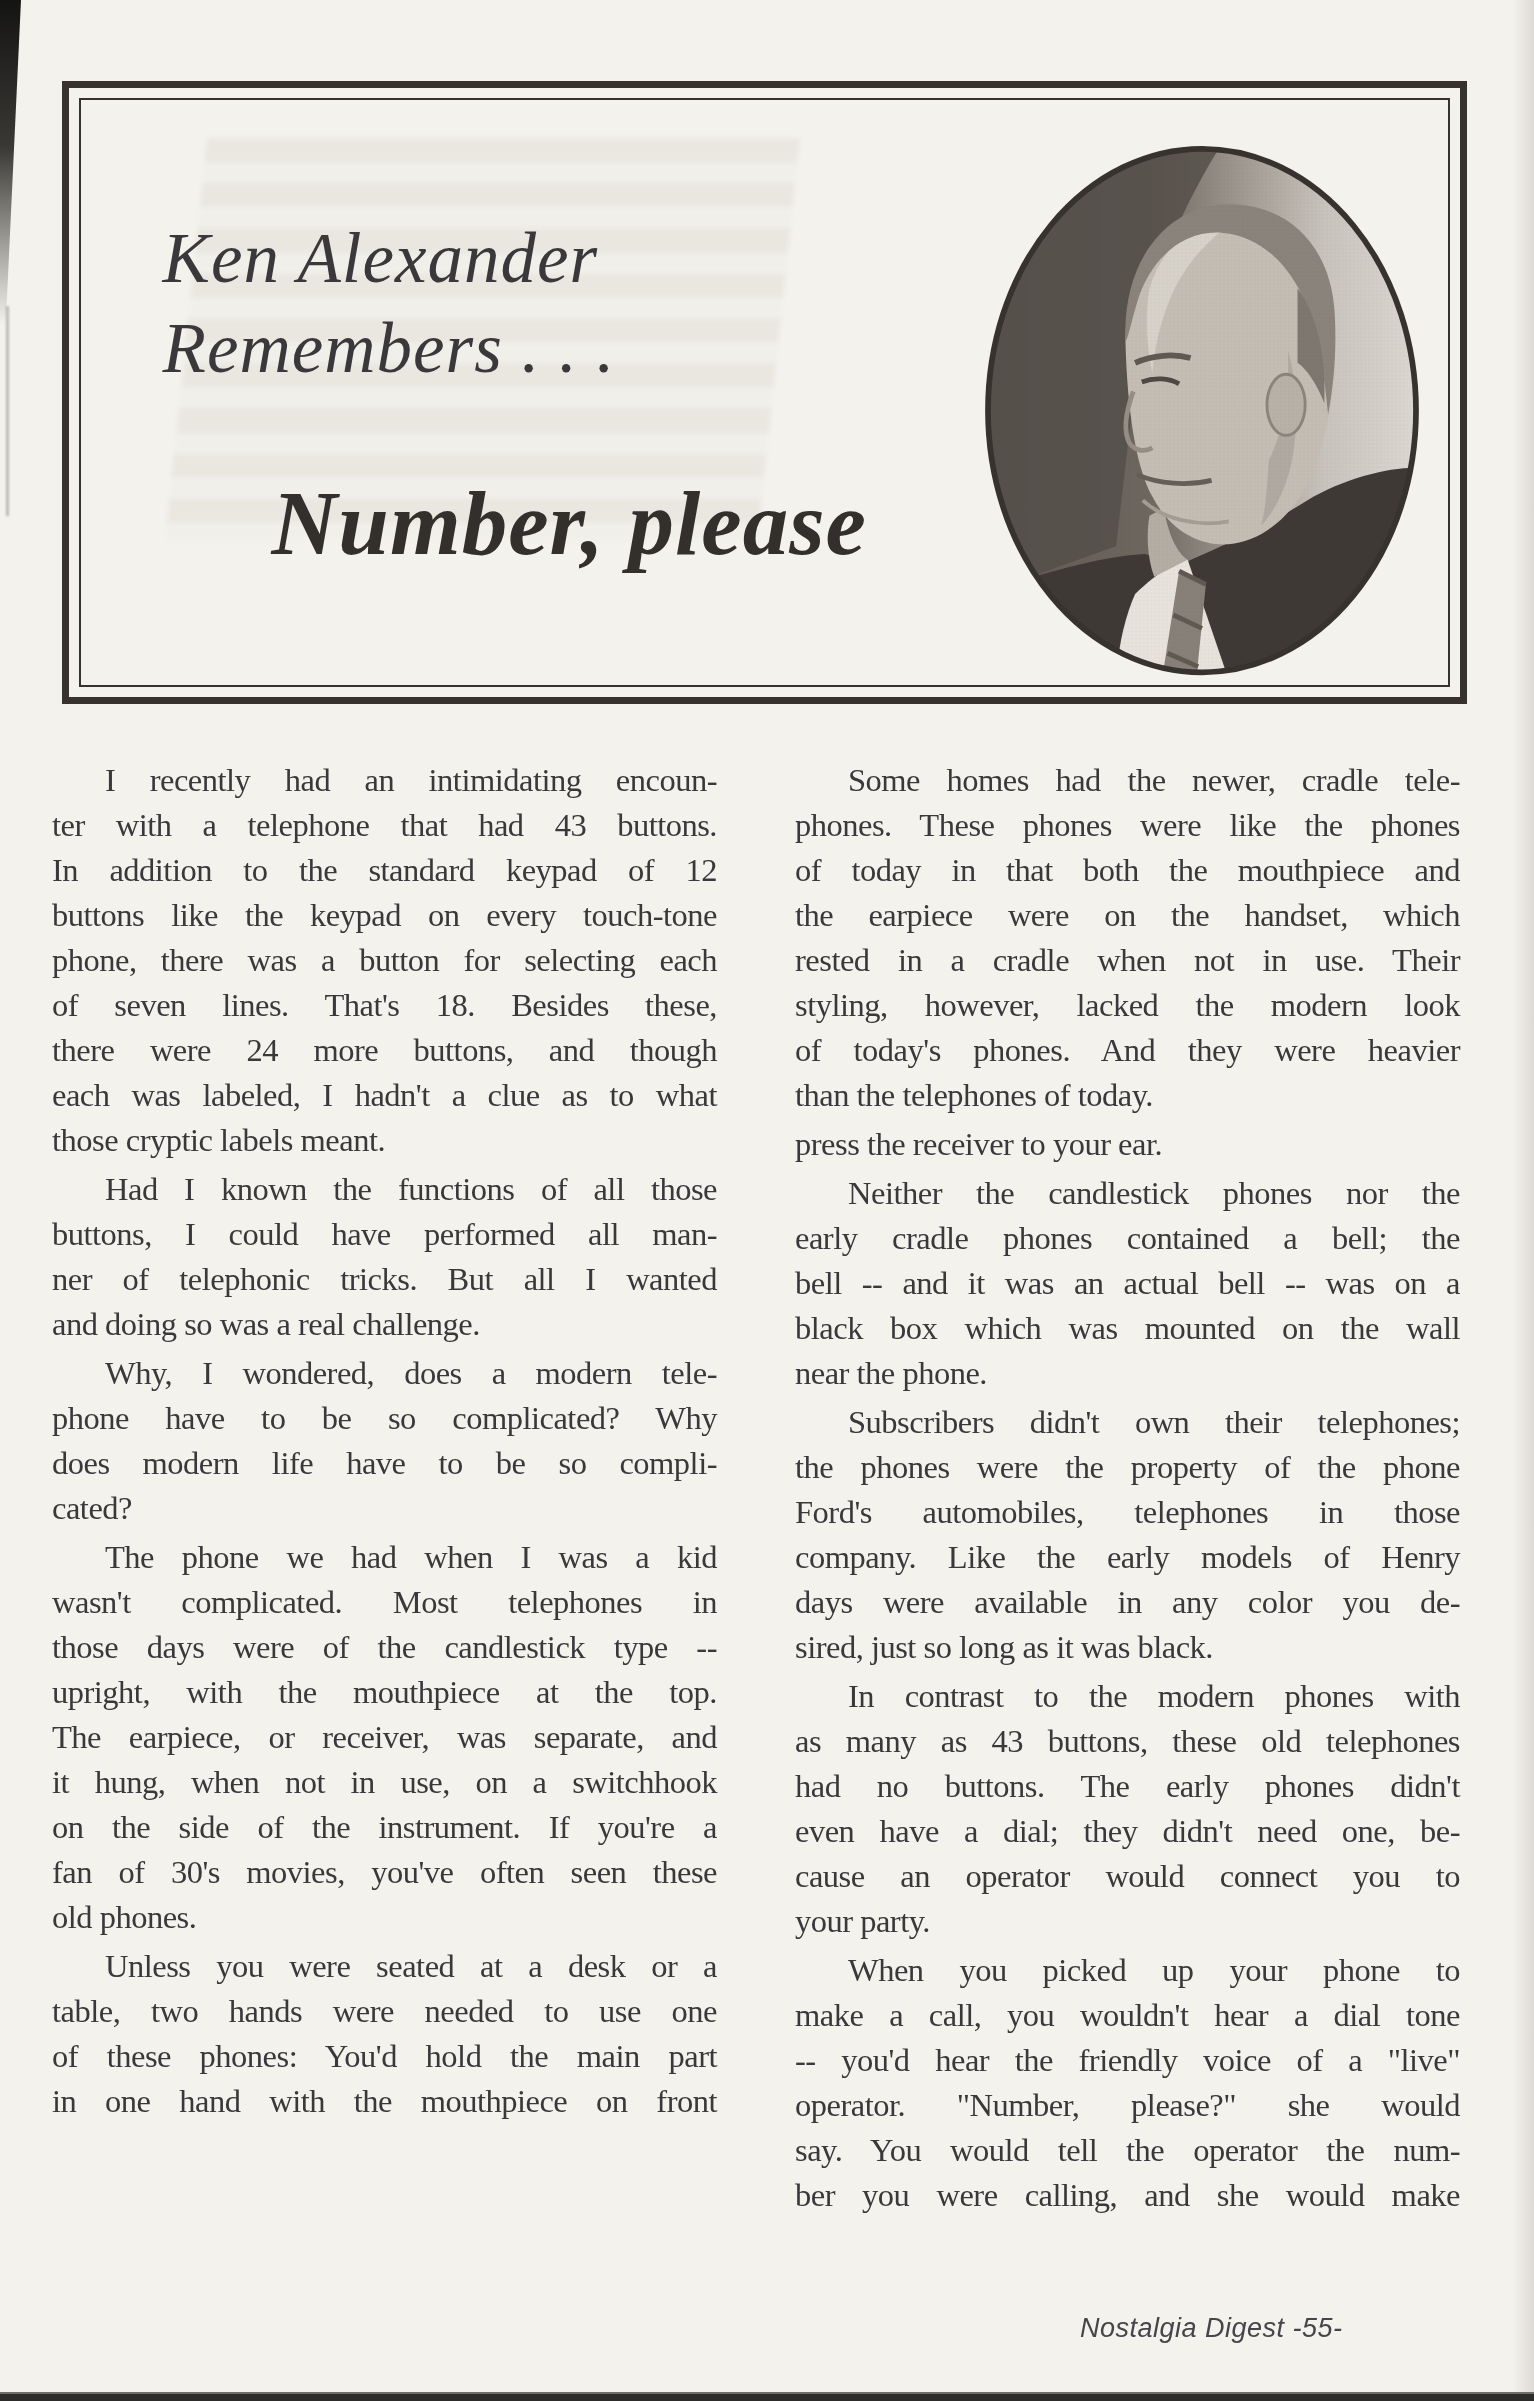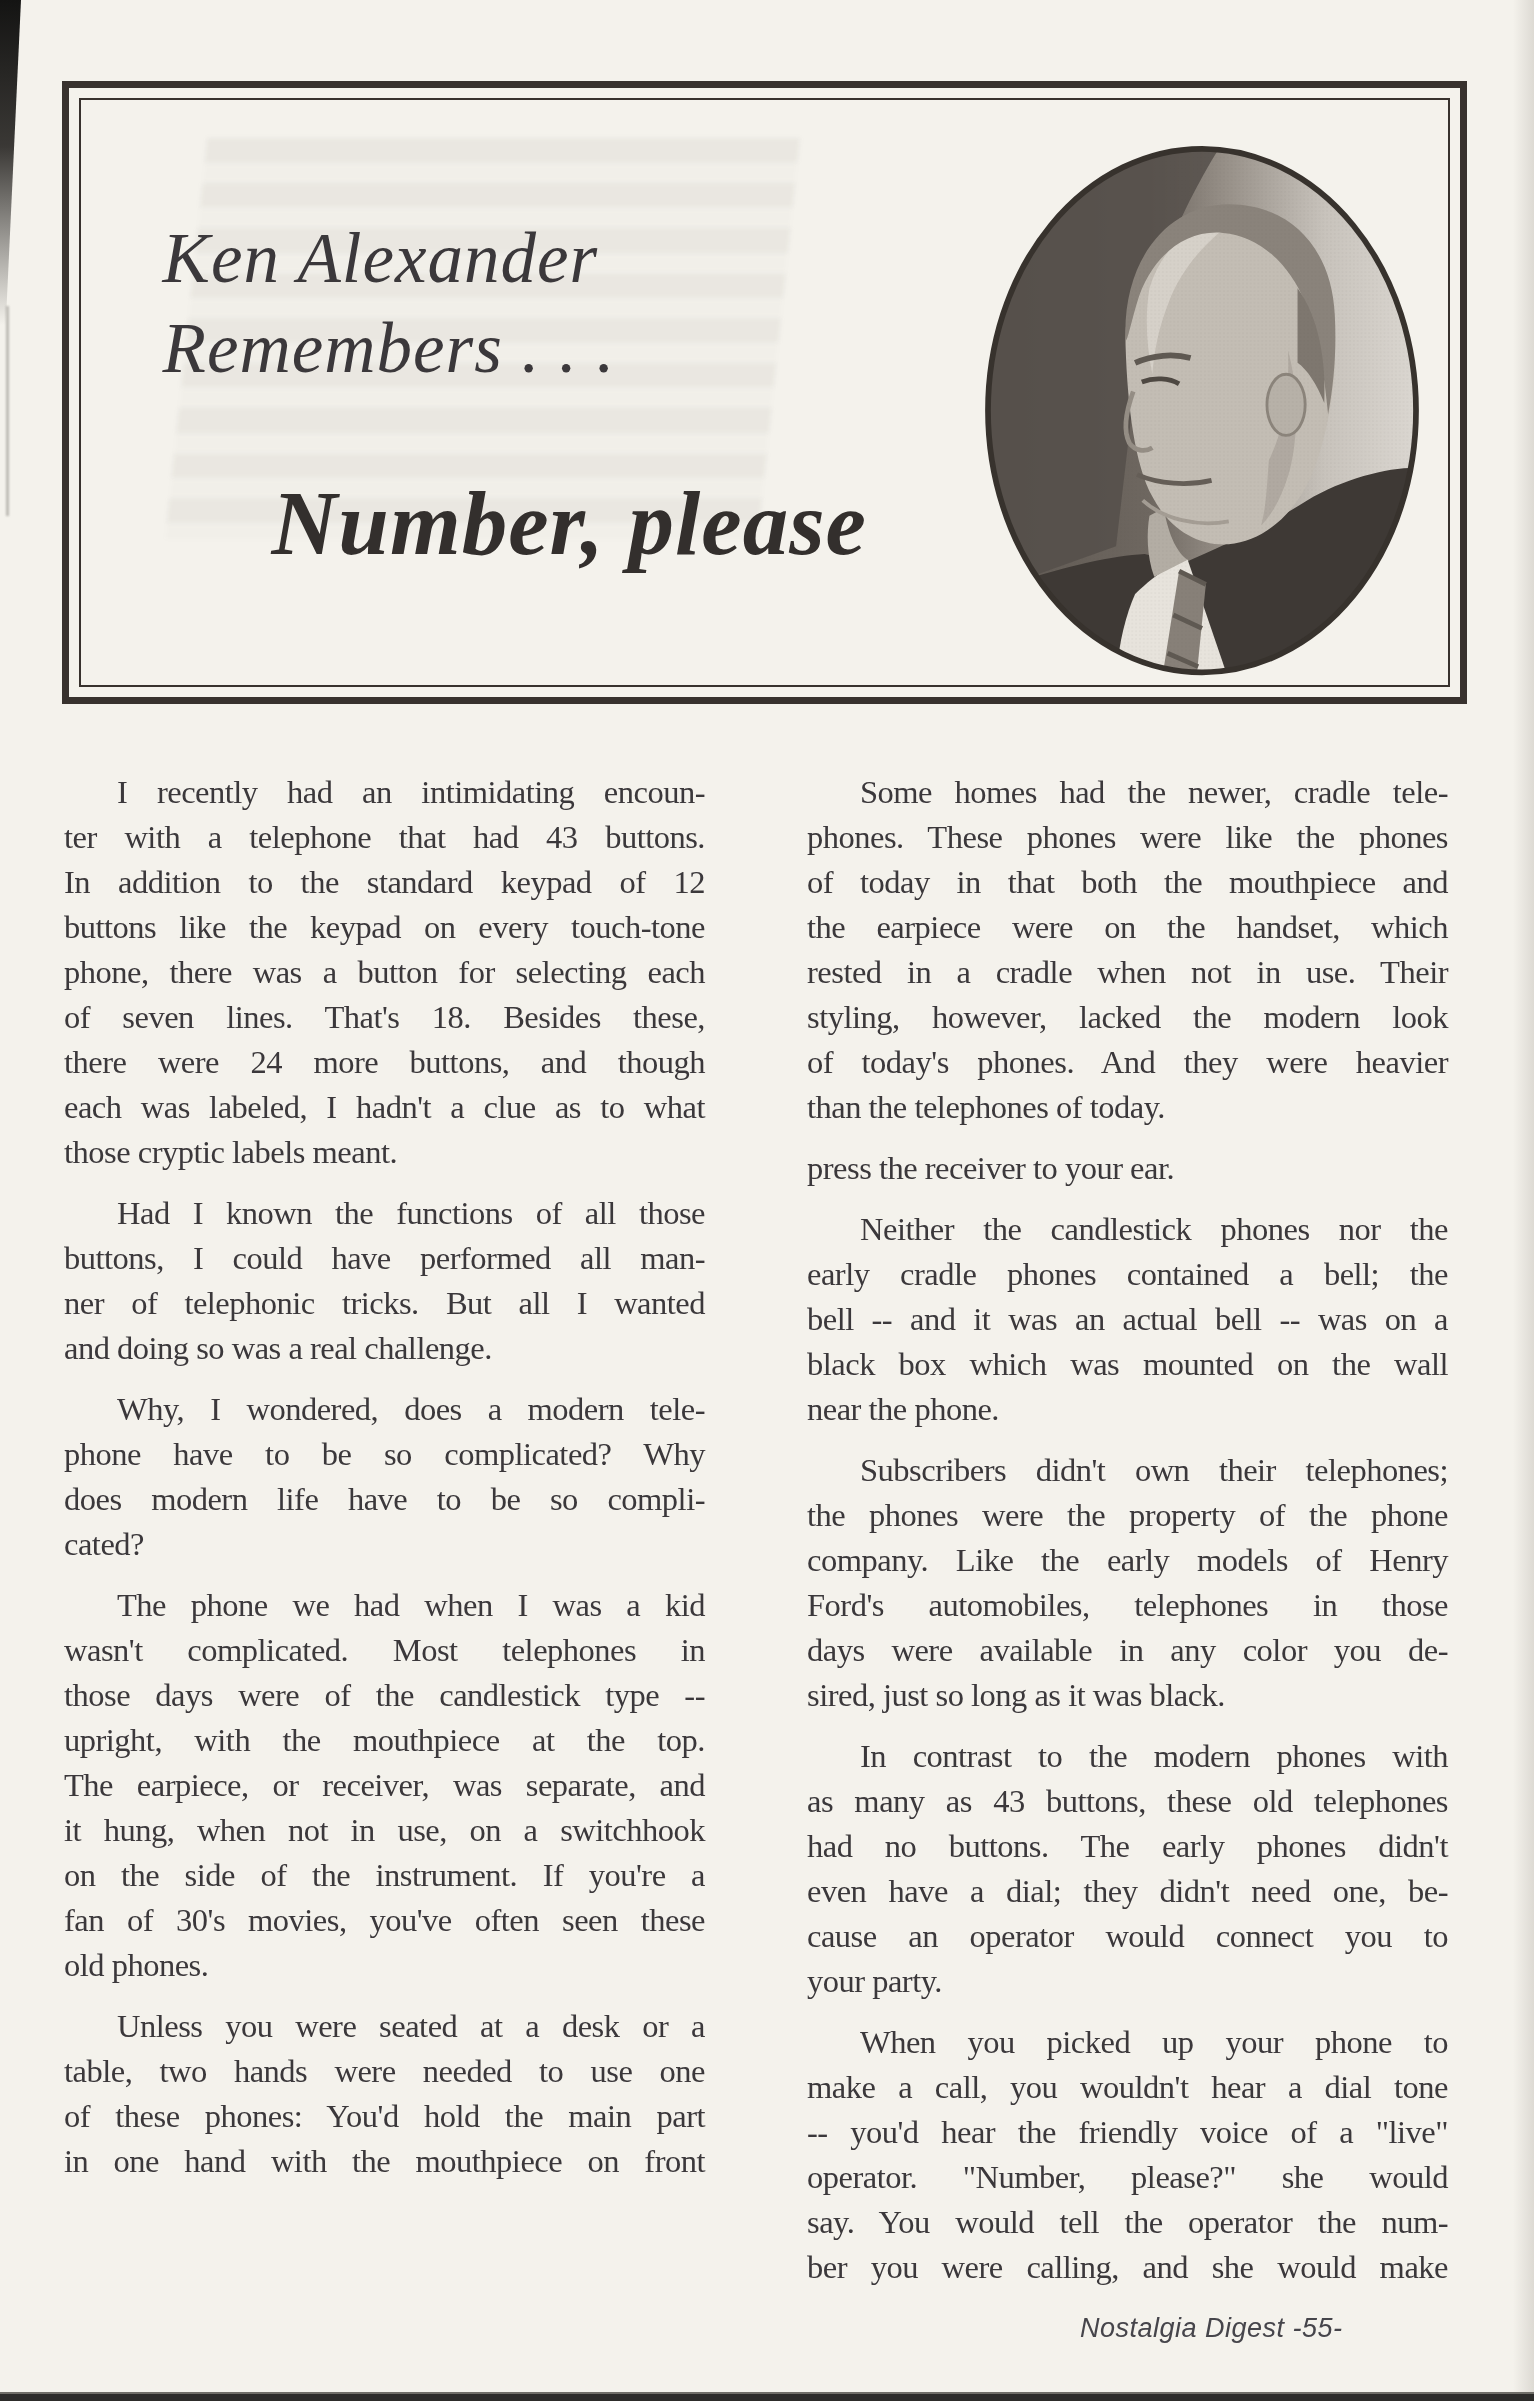--- a/index.html
+++ b/index.html
@@ -59,21 +59,21 @@
   }
   .portrait { position:absolute; left:901px; top:45px; width:440px; height:535px; }
   
   .col {
     position:absolute; top:754px; width:673px;
     font-size:32.5px; line-height:45px; letter-spacing:-0.5px;
     color:var(--ink, #3b383b);
   }
   .col-left  { left:48px; }
   .col-right { left:791px; }
-  .para { margin:16px; }
+  .para { margin:4px; }
   .para.indent .line:first-child { text-indent:53px; }
   .line { text-align:justify; text-align-last:justify; }
   .line.end { text-align-last:left; }
   .it { }
   .footer {
     position:absolute; left:1080px; top:2313px;
     font-family:"Liberation Sans", sans-serif; font-style:italic;
     font-size:27px; color:var(--footer_ink, #46454b); letter-spacing:0.5px;
   }
 </style>
@@ -192,22 +192,22 @@
       <div class="para indent">
         <div class="line"><span>Neither the candlestick phones nor the</span></div>
         <div class="line"><span>early cradle phones contained a bell; the</span></div>
         <div class="line"><span>bell -- and it was an actual bell -- was on a</span></div>
         <div class="line"><span>black box which was mounted on the wall</span></div>
         <div class="line end"><span>near the phone.</span></div>
       </div>
       <div class="para indent">
         <div class="line"><span>Subscribers didn't own their telephones;</span></div>
         <div class="line"><span>the phones were the property of the phone</span></div>
+        <div class="line"><span>Ford's automobiles, telephones in those</span></div>
         <div class="line"><span>company. Like the early models of Henry</span></div>
-        <div class="line"><span>Ford's automobiles, telephones in those</span></div>
         <div class="line"><span>days were available in any color you de-</span></div>
         <div class="line end"><span>sired, just so long as it was black.</span></div>
       </div>
       <div class="para indent">
         <div class="line"><span>In contrast to the modern phones with</span></div>
         <div class="line"><span>as many as 43 buttons, these old telephones</span></div>
         <div class="line"><span>had </span><span class="it">no</span><span> buttons. The early phones didn't</span></div>
         <div class="line"><span>even have a dial; they didn't need one, be-</span></div>
         <div class="line"><span>cause an operator would connect you to</span></div>
         <div class="line end"><span>your party.</span></div>

